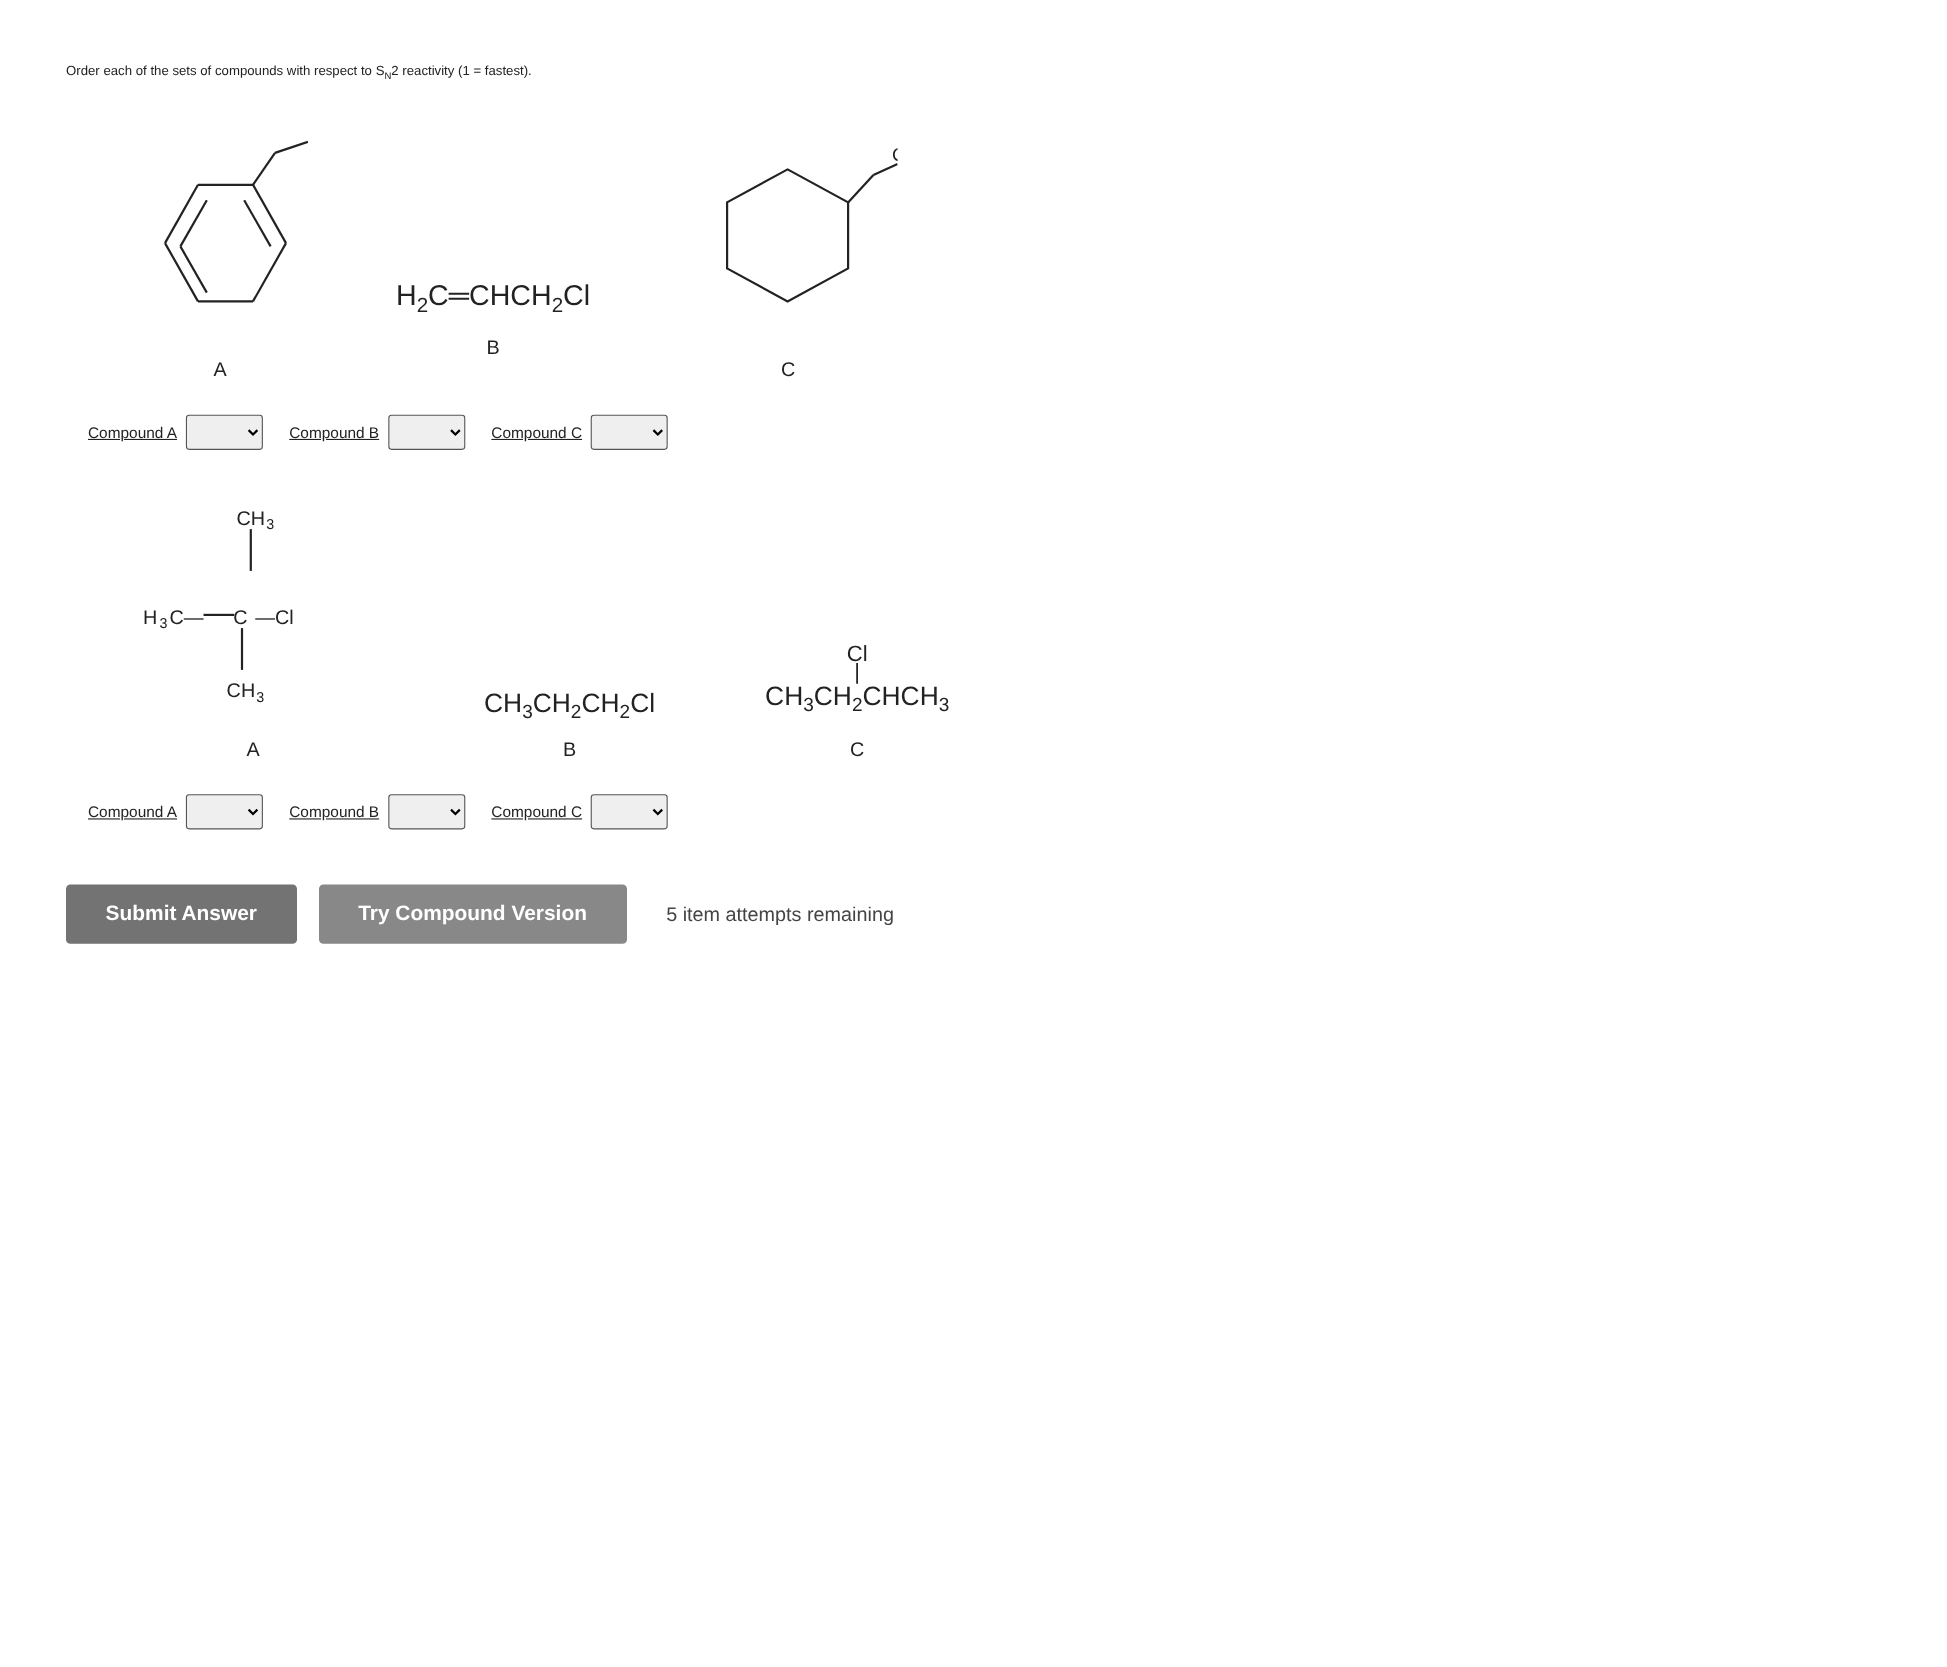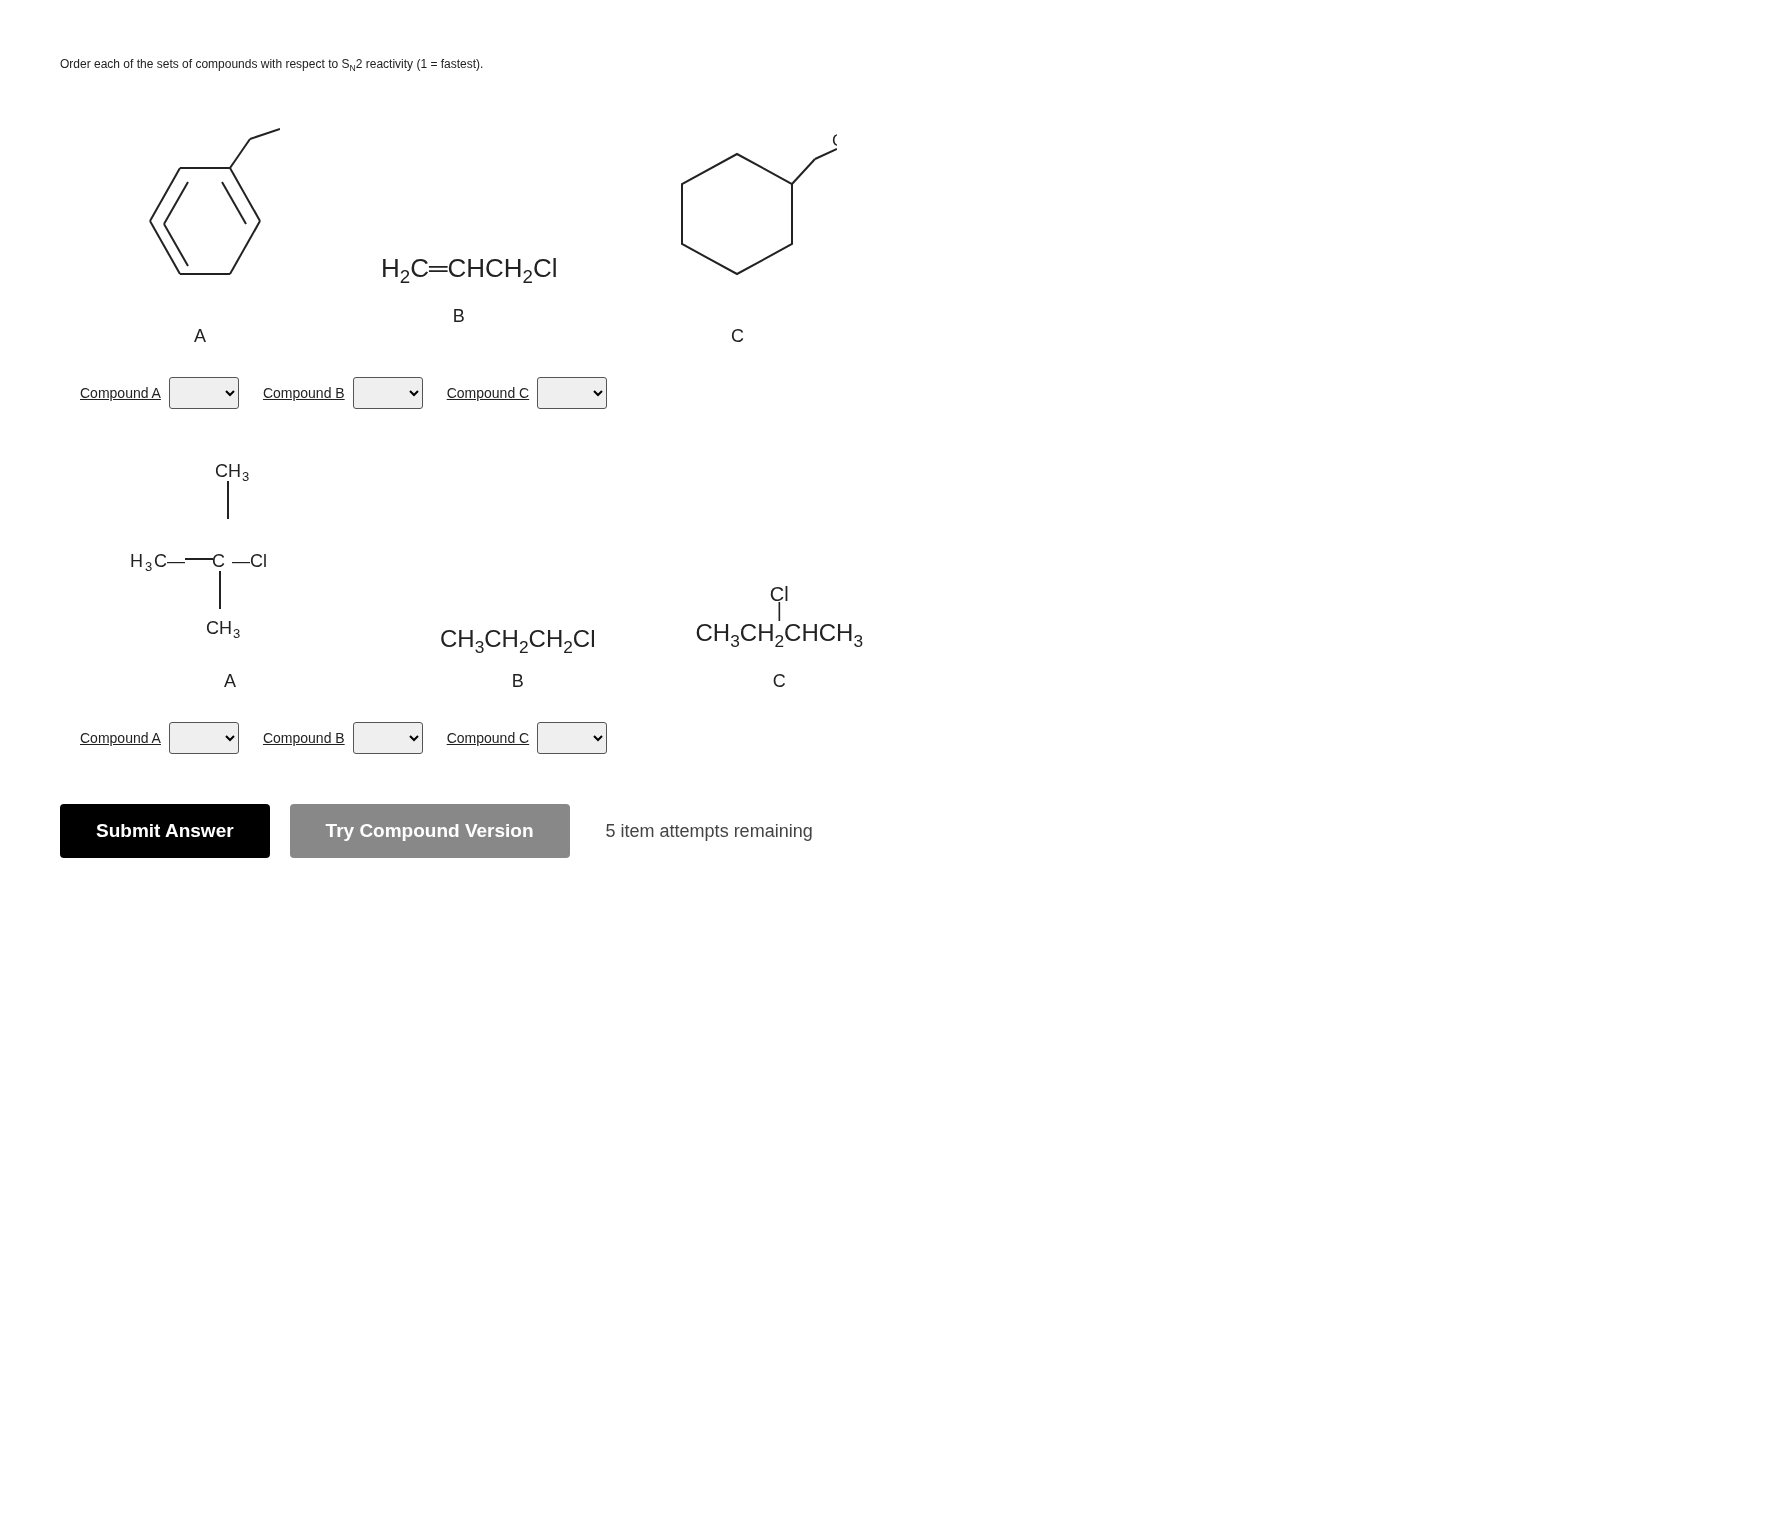--- a/index.html
+++ b/index.html
@@ -71,21 +71,21 @@
 
     
     .buttons-row {
       display: flex;
       align-items: center;
       gap: 20px;
       margin-top: 40px;
     }
 
     .btn-submit {
-      background-color: #000000;
+      background-color: #737373;
       color: #fff;
       border: none;
       padding: 16px 36px;
       font-size: 19px;
       font-weight: bold;
       border-radius: 4px;
       cursor: pointer;
     }
 
     .btn-try {
@@ -139,21 +139,21 @@
         <line x1="102" y1="68" x2="126" y2="110" stroke="#222" stroke-width="2"></line>
 
         <line x1="110" y1="54" x2="130" y2="25" stroke="#222" stroke-width="2"></line>
         <line x1="130" y1="25" x2="160" y2="15" stroke="#222" stroke-width="2"></line>
         <text x="160" y="13" font-size="17" font-family="Arial" fill="#222">Cl</text>
       </svg>
       <span class="label">A</span>
     </div>
 
     <div class="compound-item" style="margin-right: 80px; margin-bottom: 20px;">
-      <div style="font-size: 26px; font-family: Arial; text-align: center; margin-left: 21px;">
+      <div style="font-size: 26px; font-family: Arial; text-align: center;">
         H<sub>2</sub>C═CHCH<sub>2</sub>Cl
       </div>
       <span class="label" style="margin-top: 18px;">B</span>
     </div>
 
     <div class="compound-item">
       <svg width="200" height="200" viewBox="0 0 200 200">
 
         <polygon points="100,40 155,70 155,130 100,160 45,130 45,70" fill="none" stroke="#222" stroke-width="2"></polygon>
 

